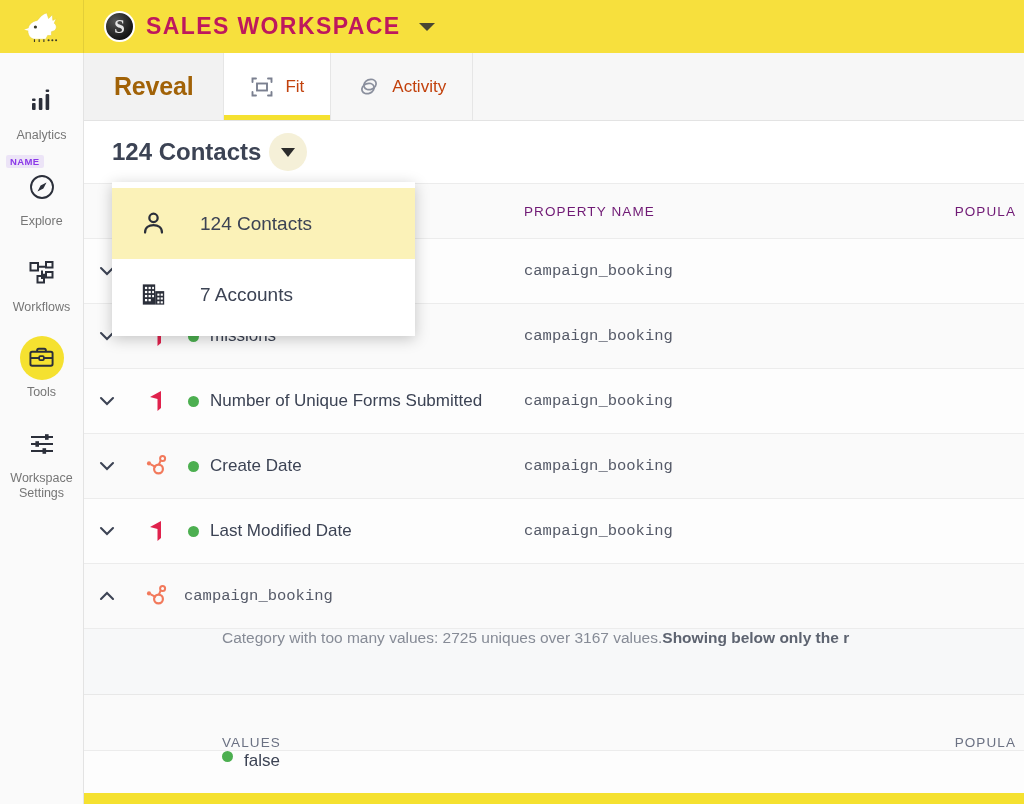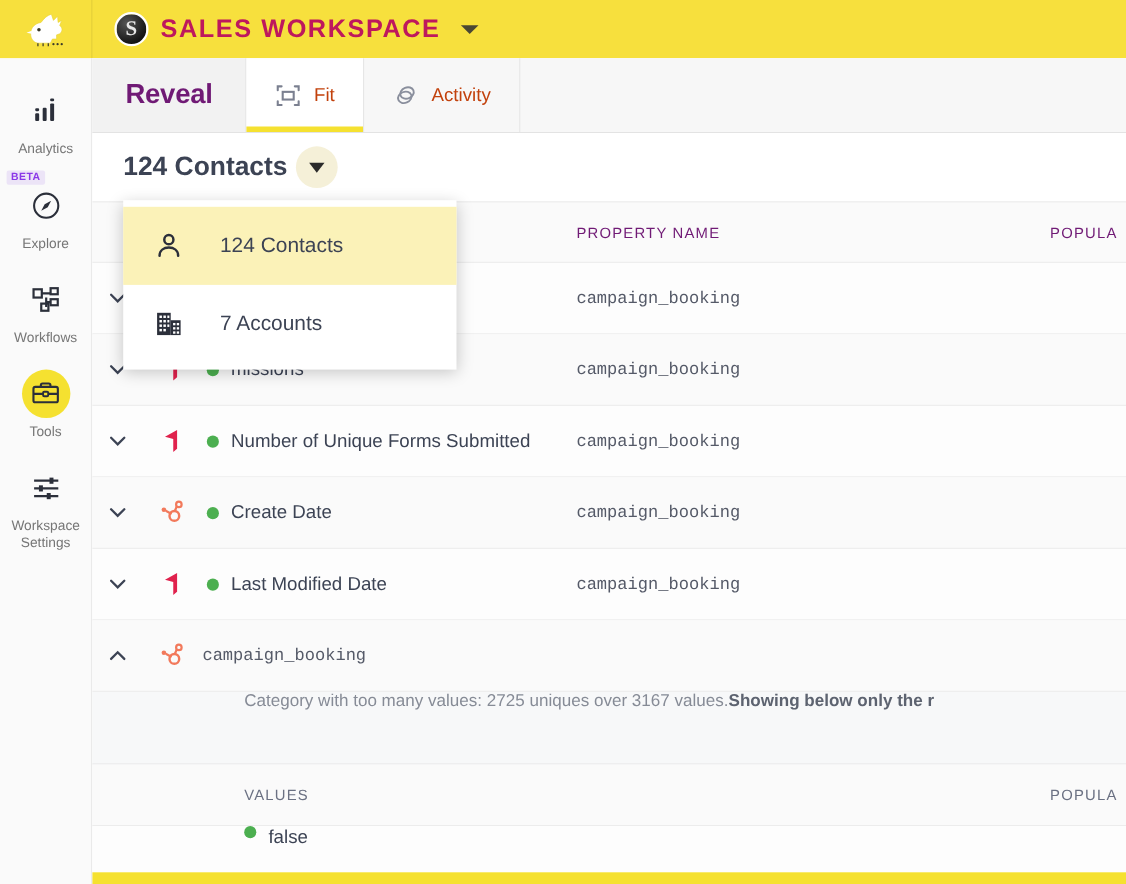--- a/index.html
+++ b/index.html
@@ -87,21 +87,21 @@
     background: #f7f7f7; border-bottom: 1px solid #e3e3e3;
   }
   .tab {
     display: flex; align-items: center; gap: 11px;
     padding: 0 26px; position: relative;
     border-right: 1px solid #e6e6e6;
     cursor: pointer;
   }
   .tab .tab-label { font-size: 17px; color: #c2410c; }
   .tab.brand { background: #f2f2f2; border-right: 1px solid #e6e6e6; padding: 0 30px; }
-  .tab.brand .tab-label { font-size: 25px; font-weight: bold; color: #701a75; letter-spacing: -.2px; }
+  .tab.brand .tab-label { font-size: 25px; font-weight: bold; color: #a16207; letter-spacing: -.2px; }
   .tab.active { background: #ffffff; }
   .tab.active::after {
     content: ""; position: absolute; left: 0; right: 0; bottom: 0;
     height: 5px; background: #f5e130;
   }
   .tab-icon { width: 24px; height: 24px; display: block; }
 
   
   .entity-row {
     height: 62px; display: flex; align-items: center;
@@ -150,21 +150,21 @@
 
   .info-bar {
     display: flex; align-items: flex-start; height: 66px;
     background: #f7f8f9; border-bottom: 1px solid #e8e8e8;
     padding-left: 138px; font-size: 15.5px; color: #868b96;
     white-space: nowrap; overflow: hidden;
   }
   .info-bar b { color: #5d6370; font-weight: bold; }
 
   .values-head {
-    display: flex; align-items: center; height: 56px;
+    display: flex; align-items: flex-end; height: 56px;
     background: #fafafa; border-bottom: 1px solid #ececec;
     font-size: 13.5px; letter-spacing: 1.1px; color: #6b7183;
     padding-left: 138px;
   }
   .values-head .vh-left { flex: 1 1 auto; }
   .values-head .vh-right { width: 170px; text-align: right; padding-right: 8px; }
 
   .value-row {
     display: flex; height: 46px;
     padding-left: 138px; background: #fdfdfd;
@@ -228,21 +228,21 @@
           <rect x="3" y="10.5" width="3.6" height="2.6" rx="1" fill="#2b2f3a"></rect>
           <rect x="9.8" y="10" width="3.6" height="12" rx="1" fill="#2b2f3a"></rect>
           <rect x="16.6" y="6" width="3.6" height="16" rx="1" fill="#2b2f3a"></rect>
           <rect x="16.6" y="1.5" width="3.6" height="2.6" rx="1" fill="#2b2f3a"></rect>
         </svg>
       </div>
       <div class="nav-label">Analytics</div>
     </div>
 
     <div class="nav-item">
-      <div class="beta-badge">BETA</div>
+      <div class="beta-badge">NAME</div>
       <div class="nav-icon-wrap">
         <svg width="28" height="28" viewBox="0 0 28 28">
           <circle cx="14" cy="14" r="11" fill="none" stroke="#2b2f3a" stroke-width="1.9"></circle>
           <path d="M18.5 9.5 L12.6 12.6 L9.5 18.5 L15.4 15.4 Z" fill="#2b2f3a"></path>
         </svg>
       </div>
       <div class="nav-label">Explore</div>
     </div>
 
 

